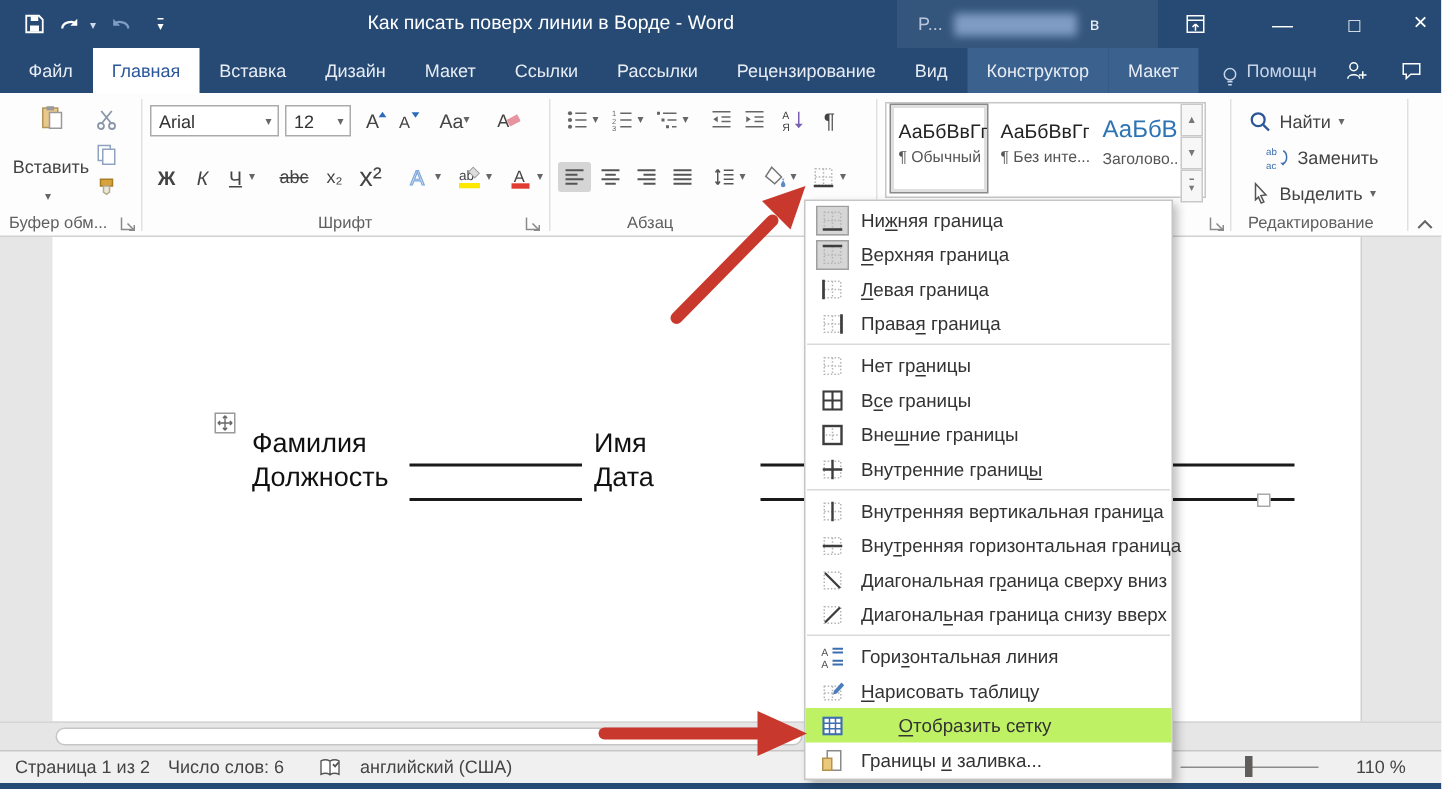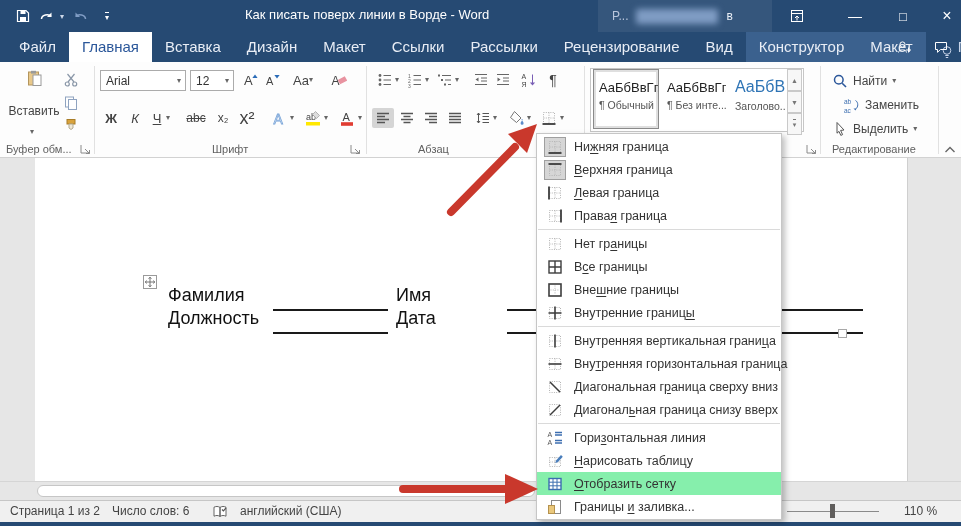--- a/index.html
+++ b/index.html
@@ -13,21 +13,21 @@
   .qat{position:absolute;top:0;height:32px;display:flex;align-items:center;color:#fff;}
   .qbtn{width:26px;height:26px;display:flex;align-items:center;justify-content:center;font-size:14px;}
   .title-text{position:absolute;left:245px;top:7px;font-size:13px;color:#fff;white-space:nowrap;}
   #user-panel{position:absolute;left:598px;top:0;width:174px;height:32px;background:rgba(255,255,255,.07);
       display:flex;align-items:center;}
   .blurname{width:82px;height:15px;background:#7f9cc4;border-radius:2px;filter:blur(3px);}
   .winbtn{position:absolute;top:0;width:34px;height:32px;display:flex;align-items:center;justify-content:center;
       color:#fff;font-size:14px;}
   
   #tabrow{position:absolute;left:0;top:32px;width:961px;height:30px;background:#264a73;display:flex;align-items:stretch;padding-left:6px;box-sizing:border-box;}
-  .tab{padding:0 13px;line-height:30px;font-size:15px;color:#e8edf5;white-space:nowrap;}
+  .tab{padding:0 13px;line-height:30px;font-size:12px;color:#e8edf5;white-space:nowrap;}
   .tab.active{background:#fff;color:#2b579a;}
   .tab.contextual{background:#3b618e;}
   .tab.assistant{color:#c7d3e8;display:flex;align-items:center;gap:5px;}
   .ticon{width:14px;height:14px;display:inline-block;}
   .tr-icon{position:absolute;top:36px;width:22px;height:22px;display:flex;align-items:center;justify-content:center;}
 
   
   #ribbon{position:absolute;left:0;top:62px;width:961px;height:96px;background:#fdfdfd;border-bottom:1px solid #d2d2d2;box-sizing:border-box;}
   .vsep{position:absolute;top:4px;height:88px;width:1px;background:#e1e1e1;}
   .glabel{position:absolute;top:81px;font-size:11px;color:#5f5f5f;white-space:nowrap;}
@@ -62,21 +62,21 @@
   #statusbar .sitem{position:absolute;top:3px;white-space:nowrap;text-align:right;}
   #bottomedge{position:absolute;left:0;top:522px;width:961px;height:4px;background:#264a73;}
   #zoomtrack{position:absolute;left:787px;top:511px;width:92px;height:1px;background:#8a8a8a;}
   #zoomthumb{position:absolute;left:830px;top:504px;width:5px;height:14px;background:#605e5c;}
   #zoomlabel{position:absolute;left:904px;top:503px;}
 
   
   #menu{position:absolute;left:536px;top:133px;width:244px;background:#fff;border:1px solid #c6c6c6;
      box-shadow:3px 3px 6px rgba(0,0,0,.25);z-index:40;padding:1px 0;}
   .mitem{display:flex;align-items:center;height:23px;cursor:default;}
-  .mitem.hl{background:#86efac;}
+  .mitem.hl{background:#bef264;gap:25px;}
   .micwrap{width:22px;height:20px;margin-left:7px;display:flex;align-items:center;justify-content:center;flex:0 0 22px;}
   .micwrap.pressed{background:#d6d6d6;box-shadow:inset 0 0 0 1px #9f9f9f;}
   .mlabel{margin-left:8px;font-size:12.5px;color:#333;white-space:nowrap;}
   .mlabel u{text-underline-offset:2px;}
   .msep{height:1px;background:#dadada;margin:2px 1px;}
 
   #arrows{position:absolute;left:0;top:0;width:961px;height:526px;z-index:60;pointer-events:none;}
 </style>
 </head>
 <body>

